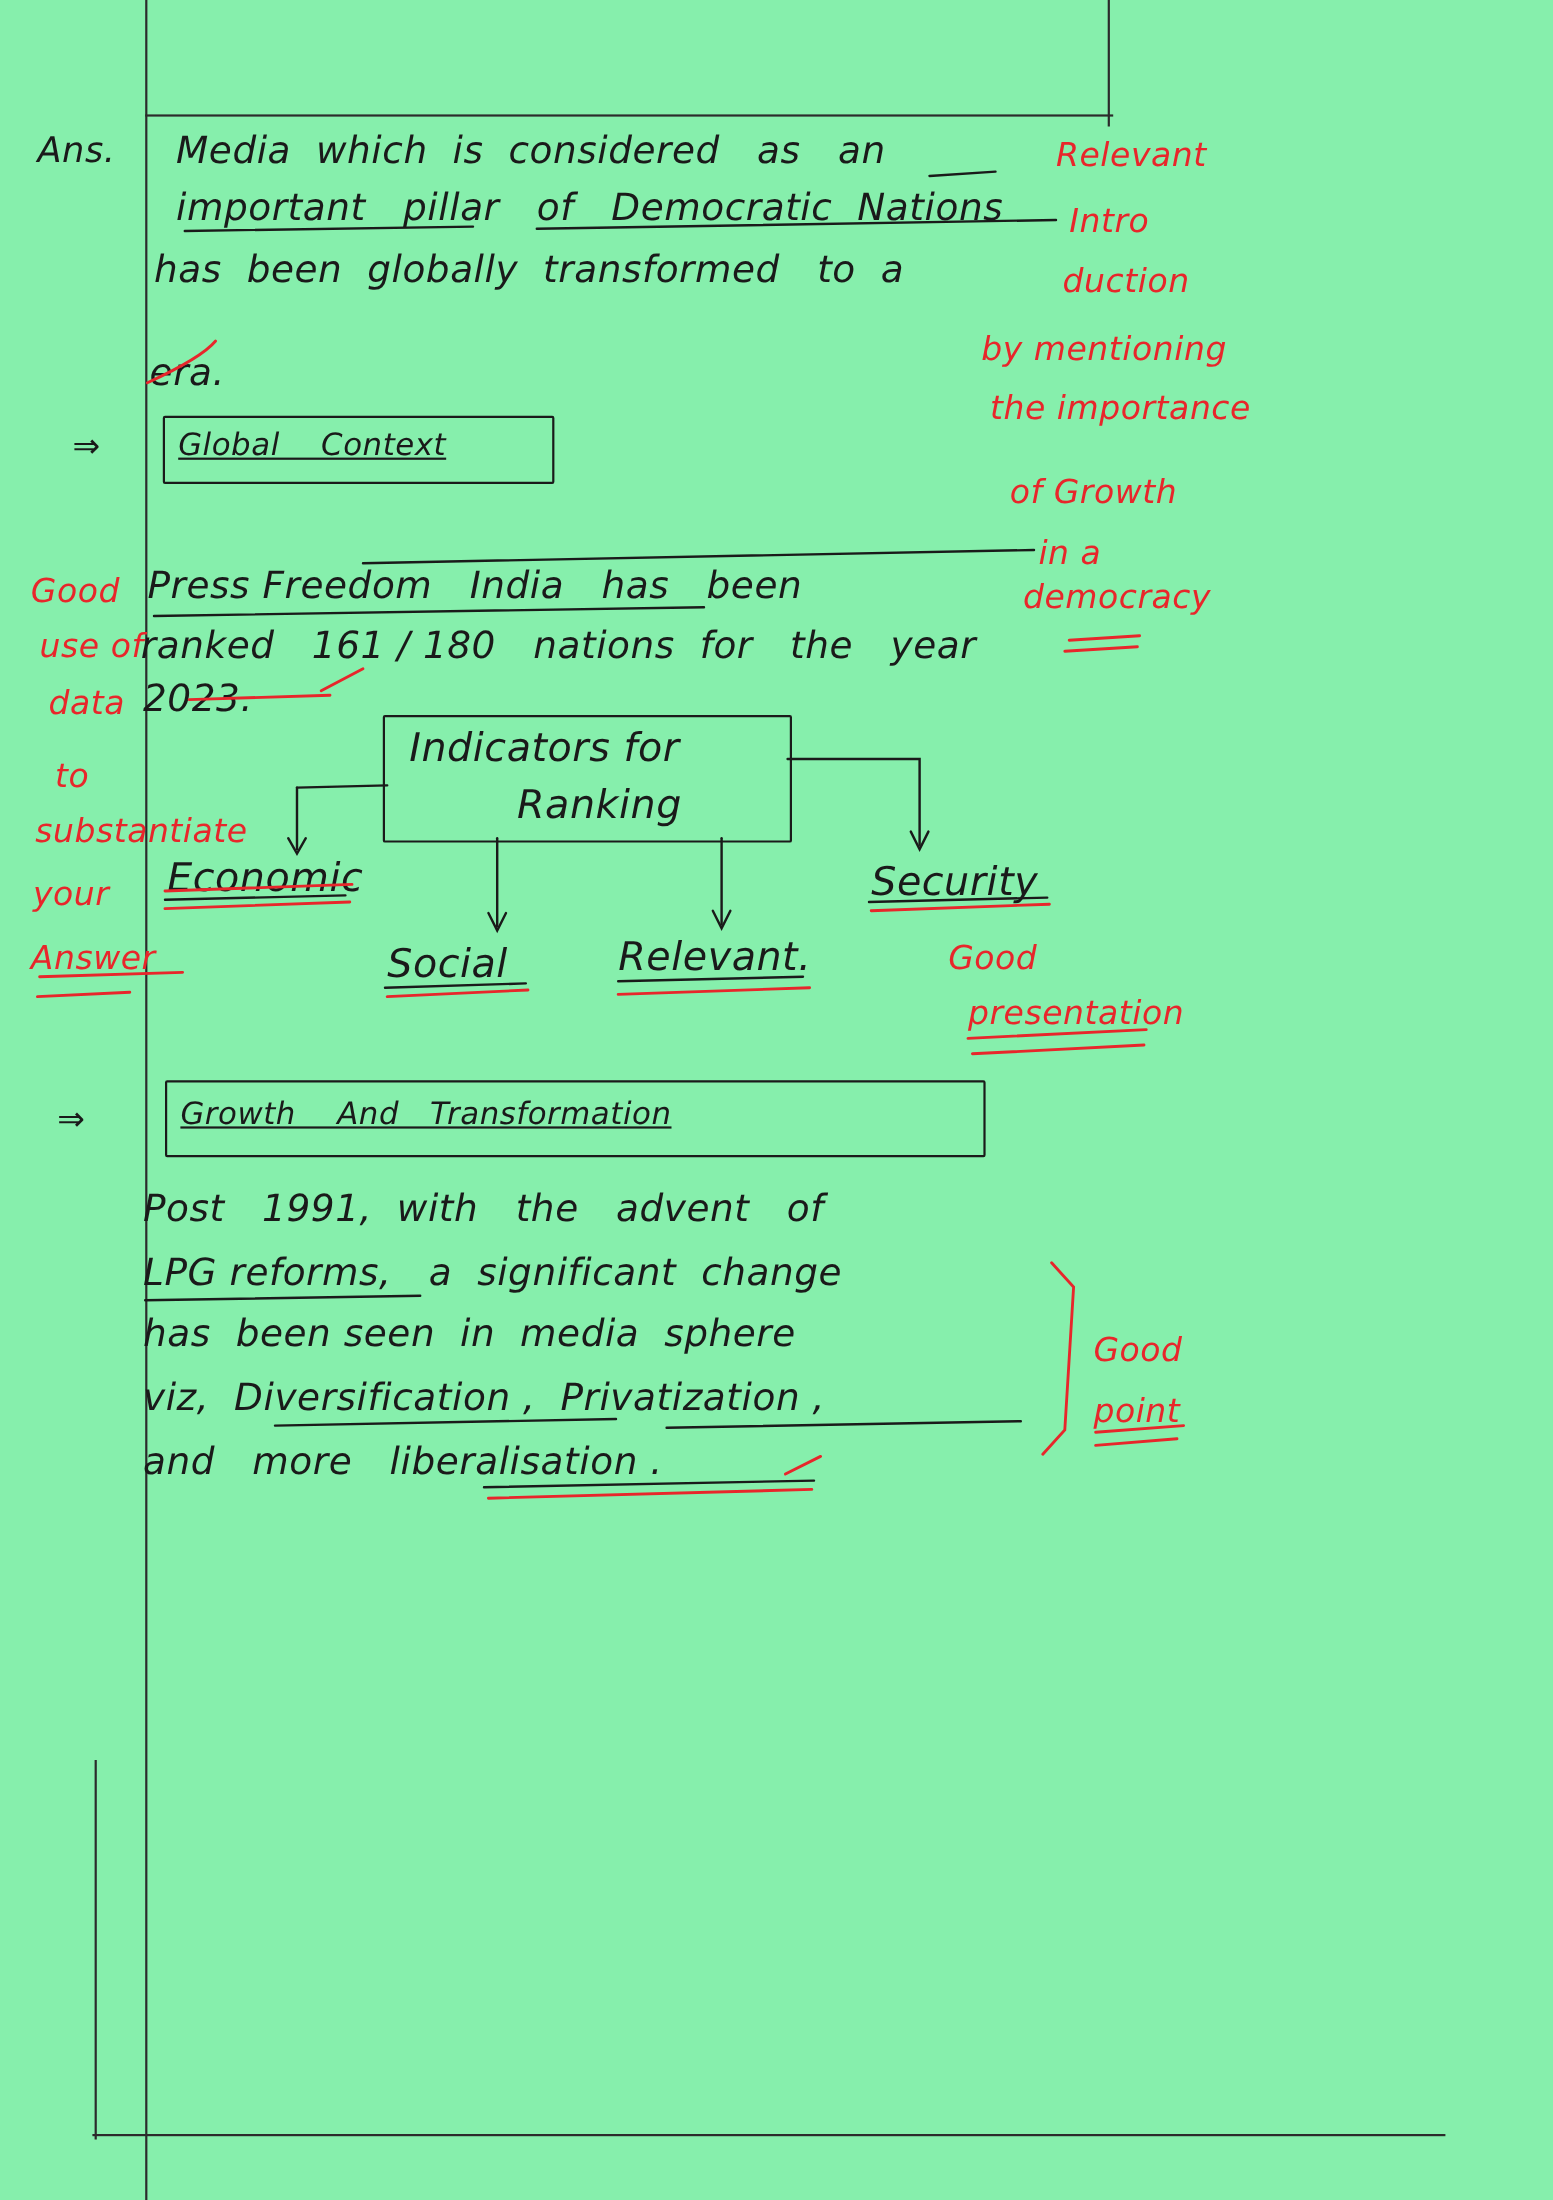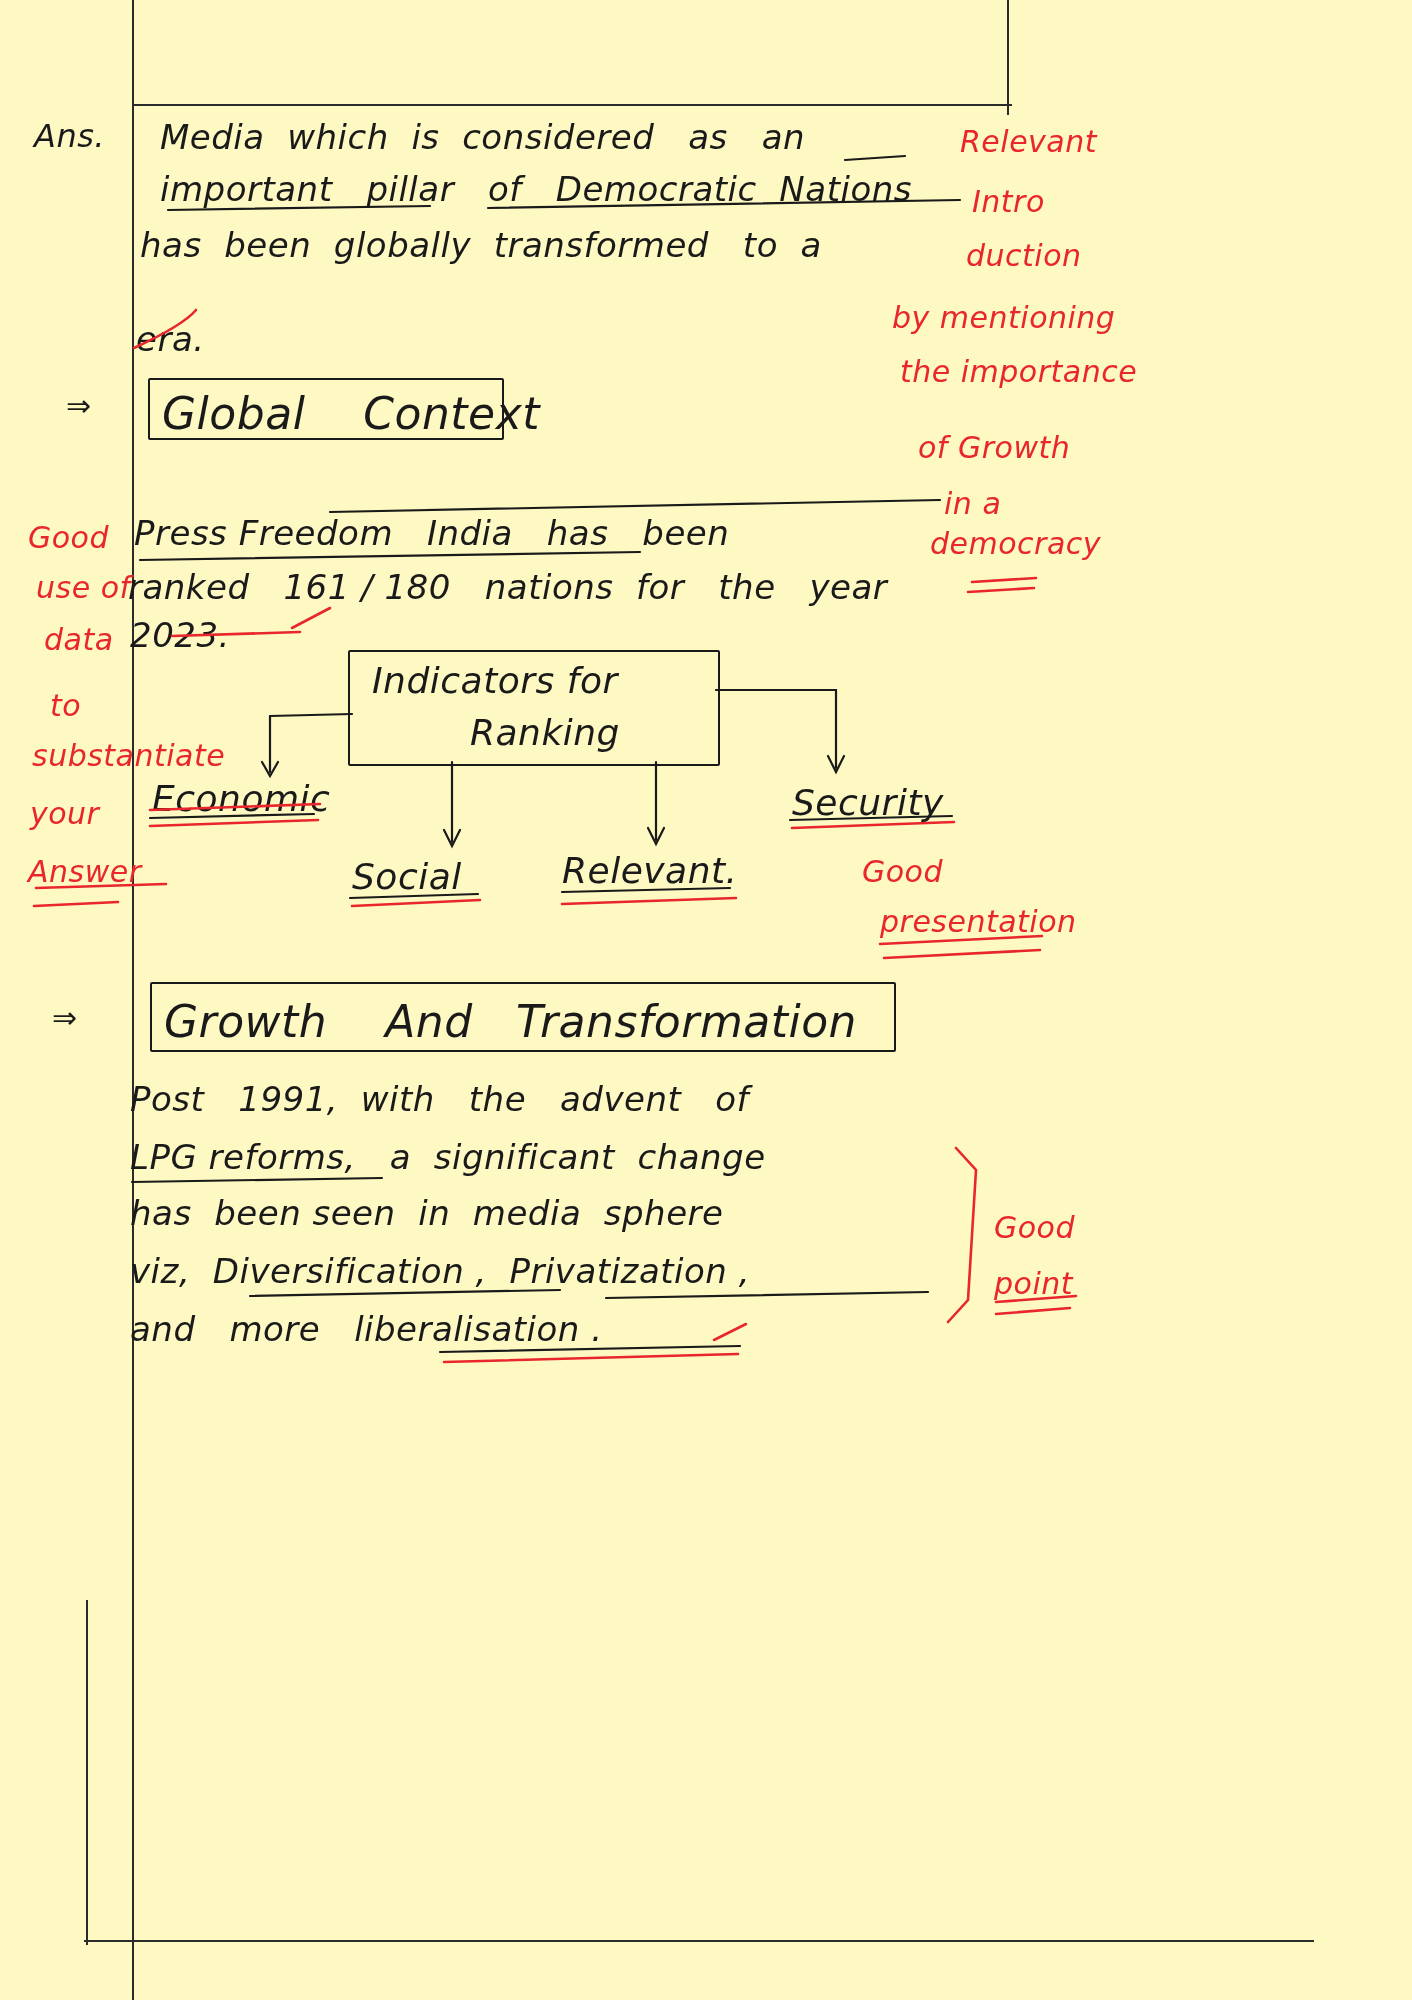--- a/index.html
+++ b/index.html
@@ -7,21 +7,21 @@
     padding: 0;
     background: #ffffff;
   }
   body {
     font-family: "Liberation Serif", serif;
   }
   #page {
     position: relative;
     width: 1412px;
     height: 2000px;
-    background: #fef9c3;
+    background: #86efac;
     overflow: hidden;
   }
   .margin-line-vert {
     position: absolute;
     top: 0;
     width: 2px;
     height: 2000px;
     background: #2b2b2b;
   }
   .edge-line-horiz {
@@ -57,21 +57,22 @@
     line-height: 1.0;
   }
   .annot {
     font-size: 30px;
     line-height: 1.05;
   }
   .flow-label {
     font-size: 36px;
   }
   .heading-txt {
-    font-size: 44px;
+    font-size: 28px;
+    text-decoration: underline;
   }
 </style>
 </head>
 <body>
 
 <div id="page">
 
   <div class="margin-line-vert" style="left:132px; top:0; height:2000px;"></div>
   <div class="margin-line-vert" style="left:1007px; top:0; height:115px;"></div>
   <div class="edge-line-horiz" style="left:132px; top:104px; width:880px;"></div>

